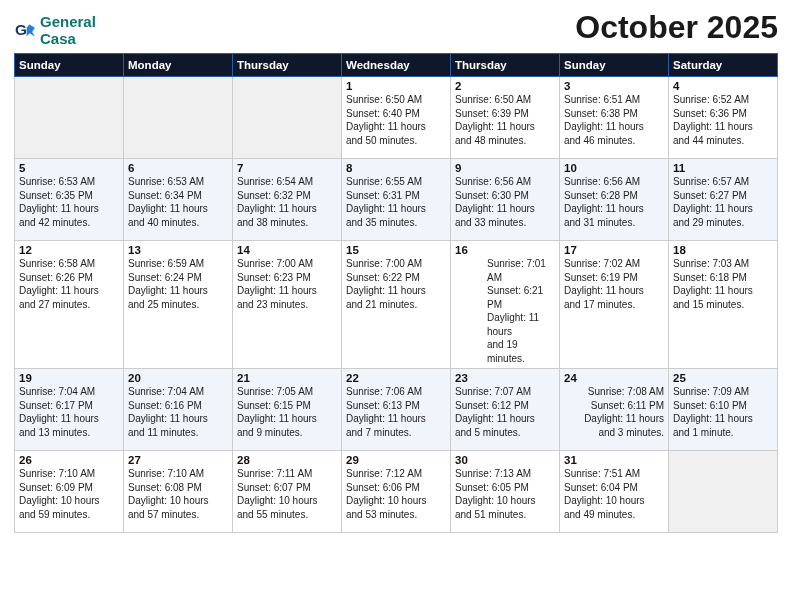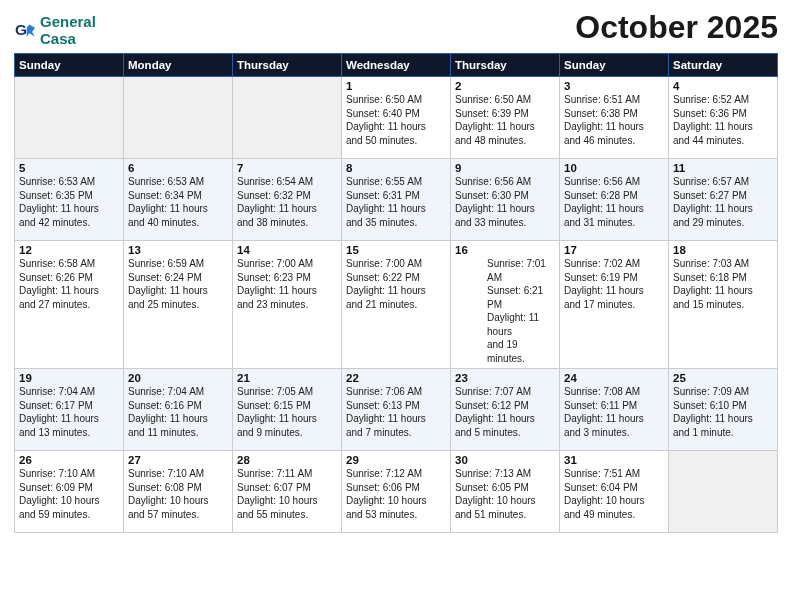--- a/index.html
+++ b/index.html
@@ -291,21 +291,21 @@
           </td>
           <td>
             <div class="day-num">23</div>
             <div class="day-info" style="white-space: pre-line;">Sunrise: 7:07 AM
 Sunset: 6:12 PM
 Daylight: 11 hours
 and 5 minutes.</div>
           </td>
           <td>
             <div class="day-num">24</div>
-            <div class="day-info" style="white-space: pre-line;">Sunrise: 7:08 AM
+            <div class="day-info" style="white-space: pre-line; text-align: right;">Sunrise: 7:08 AM
 Sunset: 6:11 PM
 Daylight: 11 hours
 and 3 minutes.</div>
           </td>
           <td>
             <div class="day-num">25</div>
             <div class="day-info" style="white-space: pre-line;">Sunrise: 7:09 AM
 Sunset: 6:10 PM
 Daylight: 11 hours
 and 1 minute.</div>

